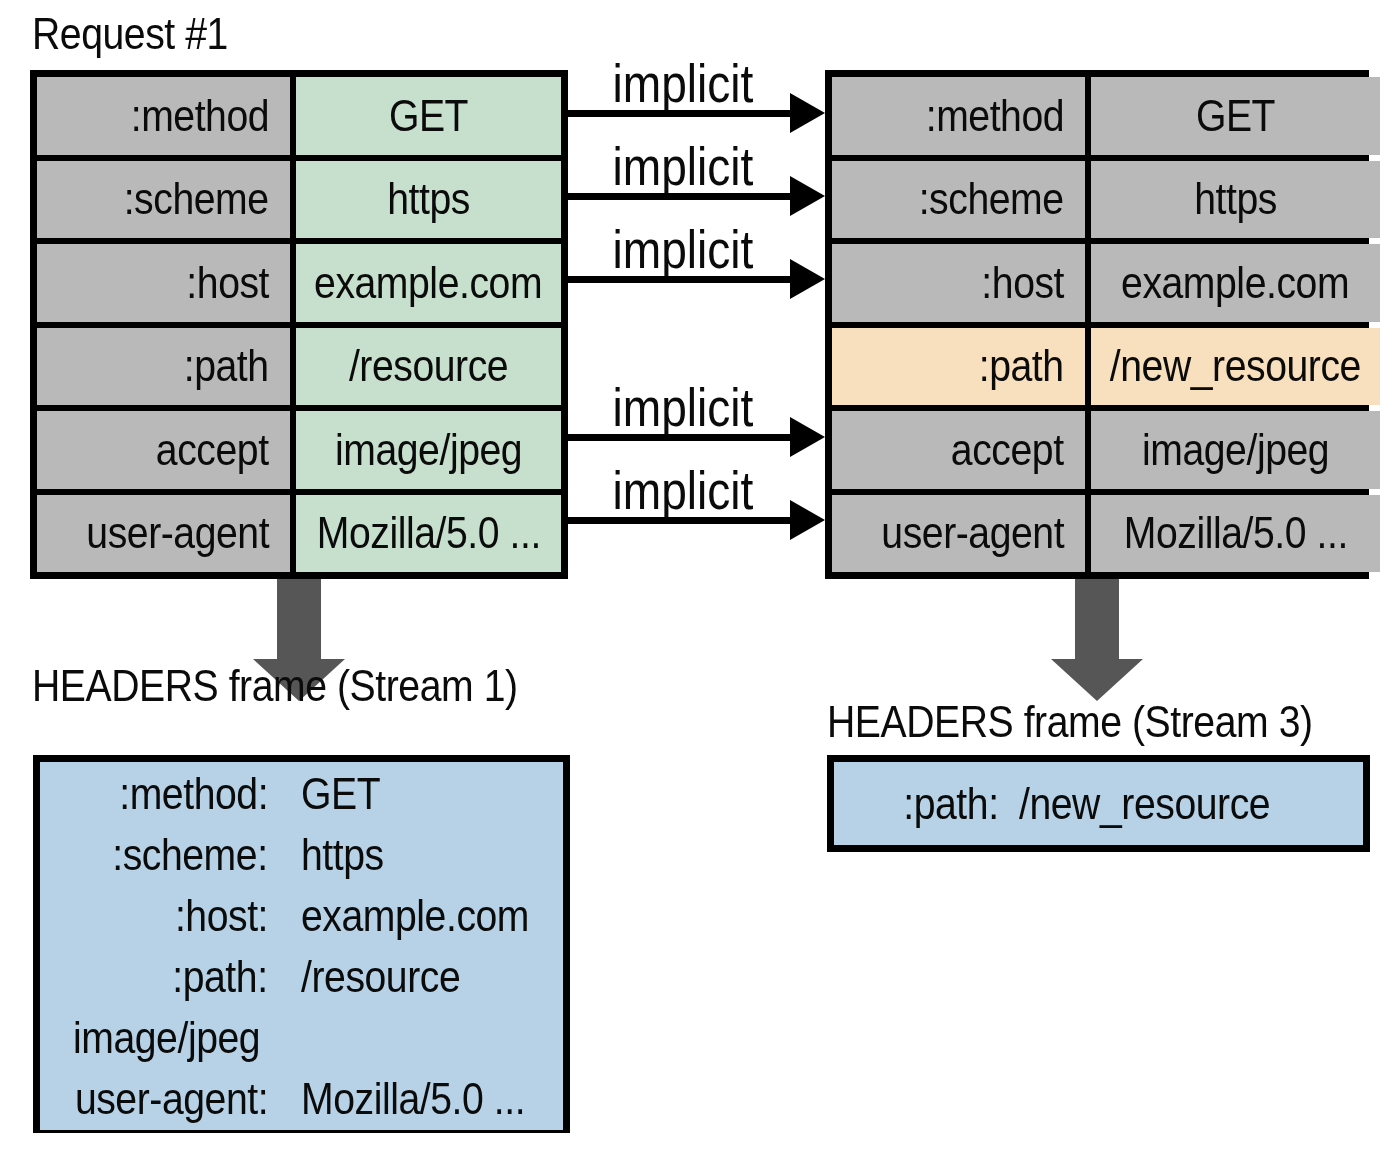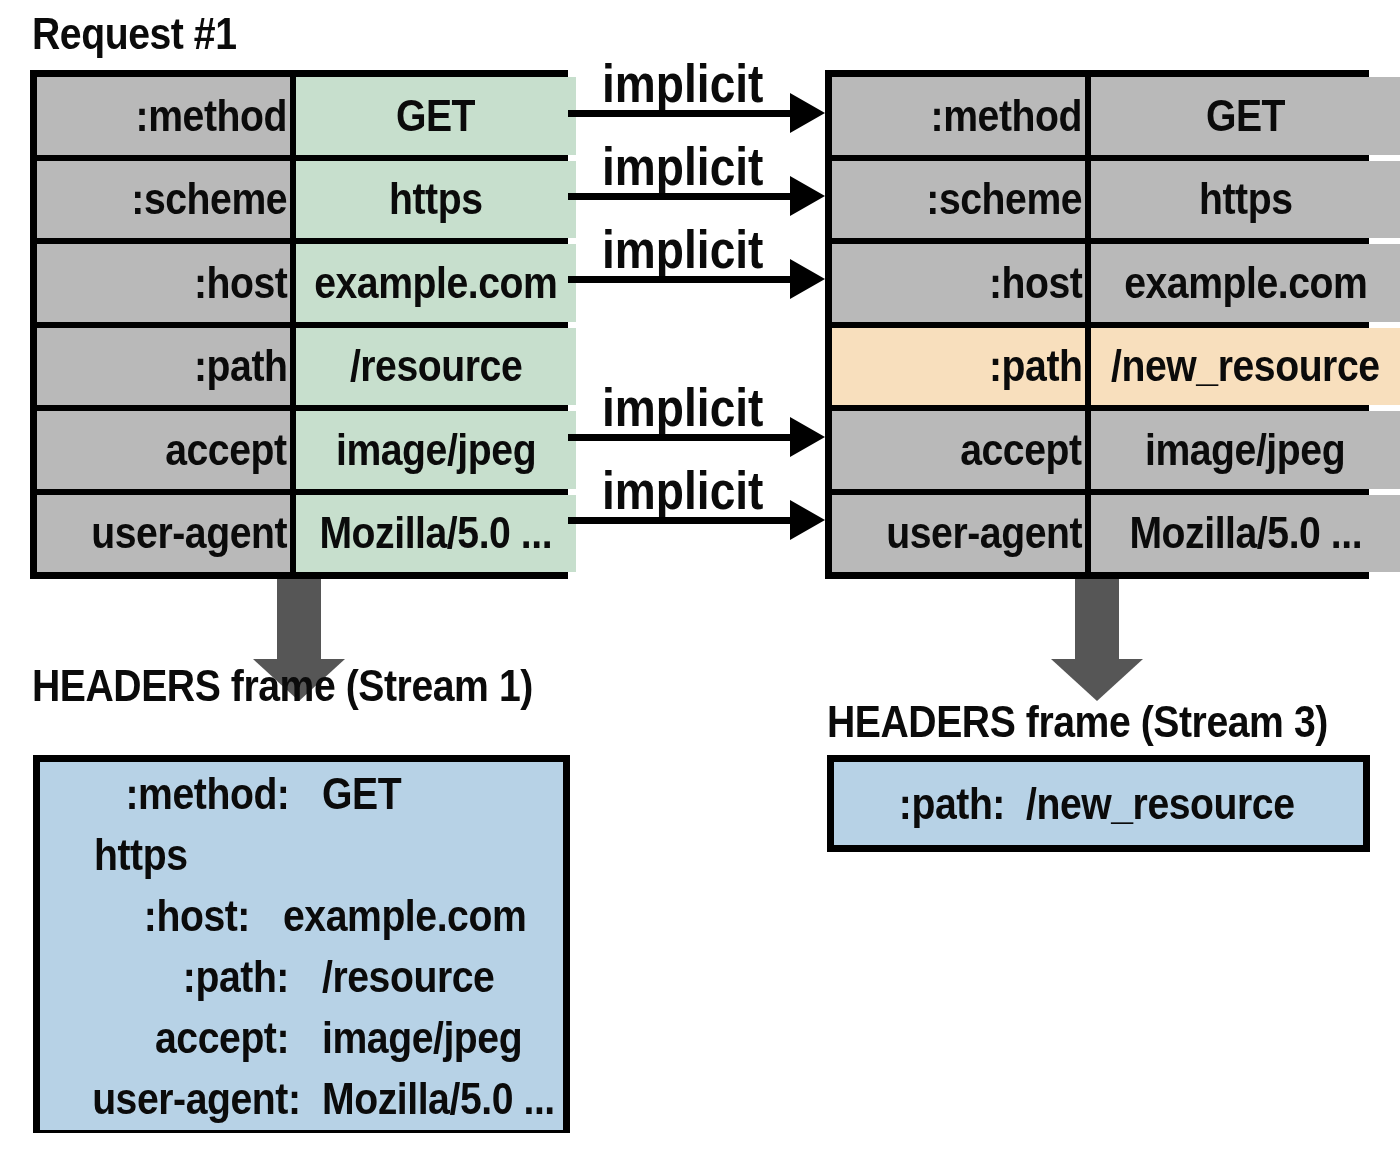--- a/index.html
+++ b/index.html
@@ -11,21 +11,21 @@
     --down-arrow:#565656;
     --border:#000000;
   }
   *{margin:0;padding:0;box-sizing:border-box;}
   html,body{background:#ffffff;}
   .canvas{
     position:relative;
     width:1400px;height:1133px;
     background:#ffffff;
     font-family:"Liberation Sans","DejaVu Sans",sans-serif;
-    font-weight:700;
+    font-weight:400;
     color:#0b0b0b;
     overflow:hidden;
   }
   
   .t,.t-l,.t-r,.t-c{display:inline-block;white-space:nowrap;transform:scaleX(0.87);}
   .t-l{transform-origin:0 50%;}
   .t-r{transform-origin:100% 50%;}
   .t-c{transform-origin:50% 50%;}
 
   .diagram-title{
@@ -51,21 +51,21 @@
   .tbl .cell{
     display:flex;
     align-items:center;
     font-size:45px;
     letter-spacing:-0.5px;
     overflow:visible;
   }
   .cname{
     background:var(--header-name-bg);
     justify-content:flex-end;
-    padding-right:3px;
+    padding-right:21px;
   }
   .cval{justify-content:center;}
   #table-req1{left:30px;width:538px;}
   #table-req1 .cval{background:var(--request1-value-bg);}
   #table-req2{left:825px;width:544px;}
   #table-req2 .cval{background:var(--request2-value-bg);}
   #table-req2 .hl{background:var(--highlight-bg) !important;}
 
   
   .imp-label{
@@ -121,21 +121,20 @@
     z-index:1;
   }
   #frame1-box{left:33px;top:755px;width:537px;height:382px;}
   #frame3-box{left:827px;top:755px;width:543px;height:97px;flex-direction:row;align-items:center;justify-content:center;}
   .bline{
     display:flex;
     align-items:baseline;
     line-height:61px;
     font-size:45px;
     letter-spacing:-0.5px;
-    margin-left:21px;
   }
   .bname{width:228px;text-align:right;}
   .bval{padding-left:33px;}
   #frame3-box .bname{width:auto;}
   #frame3-box .bval{padding-left:21px;}
 </style>
 </head>
 <body>
 
 <div class="canvas">
@@ -247,32 +246,32 @@
 
   <div class="diagram-title" style="left:32px;top:660px"><span class="t-l">HEADERS frame (Stream 1)</span></div>
   <div class="diagram-title" style="left:827px;top:696px"><span class="t-l">HEADERS frame (Stream 3)</span></div>
 
   <div class="frame-box" id="frame1-box">
     <div class="bline">
         <span class="bname"><span class="t-r">:method:</span></span>
         <span class="bval"><span class="t-l">GET</span></span>
       </div>
     <div class="bline">
+        <span class="bname"><span class="t-r">:scheme:</span></span>
         <span class="bval"><span class="t-l">https</span></span>
       </div>
     <div class="bline">
         <span class="bname"><span class="t-r">:host:</span></span>
         <span class="bval"><span class="t-l">example.com</span></span>
       </div>
     <div class="bline">
         <span class="bname"><span class="t-r">:path:</span></span>
         <span class="bval"><span class="t-l">/resource</span></span>
       </div>
     <div class="bline">
-        <span class="bname"><span class="t-r">accept:</span></span>
         <span class="bval"><span class="t-l">image/jpeg</span></span>
       </div>
     <div class="bline">
         <span class="bname"><span class="t-r">user-agent:</span></span>
         <span class="bval"><span class="t-l">Mozilla/5.0 ...</span></span>
       </div>
   </div>
 
   <div class="frame-box" id="frame3-box">
     <div class="bline">

